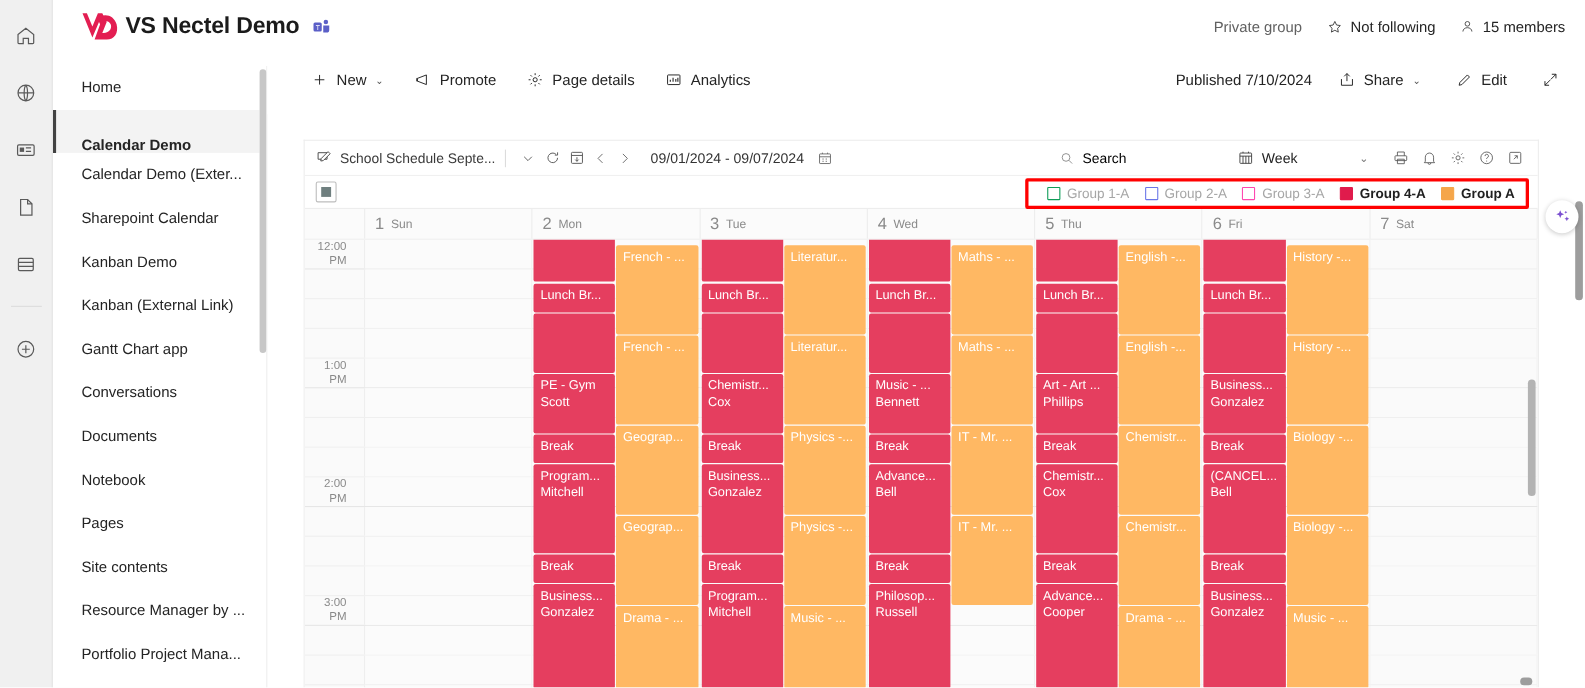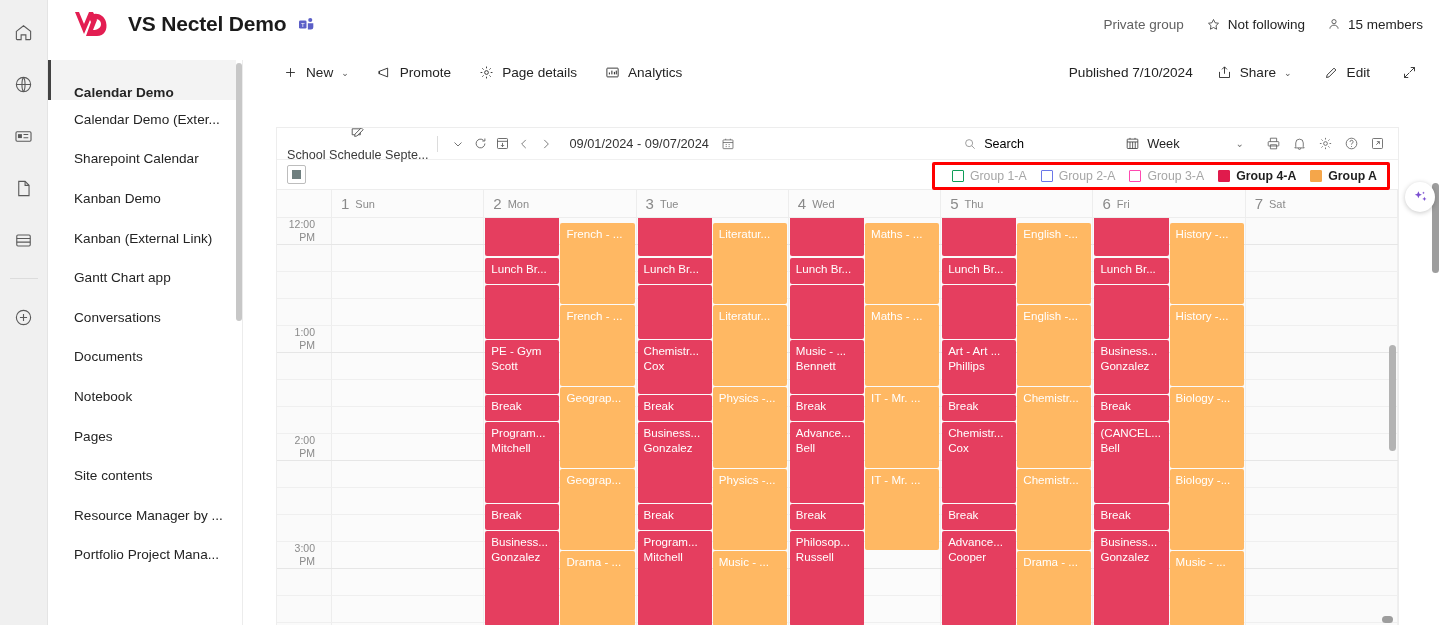--- a/index.html
+++ b/index.html
@@ -27,21 +27,21 @@
   }
   .rail-sep { width: 28px; height: 1px; background: #dcdcdc; margin: 2px 0; }
 
   
   .site-header {
     position: absolute; left: 48px; top: 0; right: 0; height: 48px;
     background: #fff; display: flex; align-items: center; padding: 0 18px 0 22px;
   }
   .logo-wrap { width: 42px; height: 34px; display: flex; align-items: center; justify-content: center; }
   .site-title {
-    font-size: 21px; font-weight: 600; color: #1b1b1b; margin-left: 16px;
+    font-size: 21px; font-weight: 600; color: #1b1b1b; margin-left: 2px;
     letter-spacing: -0.2px; white-space: nowrap;
   }
   .teams-ico { margin-left: 12px; color: #5b5fc7; display:flex; align-items:center; }
   .hdr-right { margin-left: auto; display: flex; align-items: center; gap: 22px; font-size: 13.5px; color: #242424; }
   .hdr-right .muted { color: #616161; }
   .hdr-item { display: flex; align-items: center; gap: 7px; cursor: pointer; white-space: nowrap; }
 
   
   .sidenav {
     position: absolute; left: 48px; top: 60px; width: 195px; height: 565px;
@@ -78,21 +78,21 @@
   
   .cal {
     position: absolute; left: 276px; top: 127px; width: 1123px; height: 498px;
     background: #fff; border: 1px solid #ededed; border-bottom: none;
     overflow: hidden;
   }
   .cal-toolbar {
     height: 32px; display: flex; align-items: center; padding: 0 10px;
     border-bottom: 1px solid #f0f0f0; font-size: 12.6px; color: #444;
   }
-  .cal-name { display: flex; align-items: center; gap: 7px; color: #3a3a3a; max-width: 190px; overflow: hidden; white-space: nowrap; cursor: pointer; flex-direction: column;}
+  .cal-name { display: flex; align-items: center; gap: 7px; color: #3a3a3a; max-width: 190px; overflow: hidden; white-space: nowrap; cursor: pointer;}
   .vdiv { width: 1px; height: 16px; background: #dcdcdc; margin: 0 9px; }
   .tb-ico { width: 22px; height: 22px; display: flex; align-items: center; justify-content: center; color: #5a5a5a; cursor: pointer; }
   .daterange { font-size: 12.8px; color: #333; margin: 0 8px 0 12px; white-space: nowrap; }
   .cal-tb-right { margin-left: auto; display: flex; align-items: center; gap: 4px; }
   .search-box { display: flex; align-items: flex-end; gap: 7px; color: #000000; font-size: 12.6px; width: 150px; cursor: text;}
   .view-sel { display: flex; align-items: center; gap: 7px; font-size: 12.8px; color: #222; margin-left: 8px; cursor: pointer;}
   .view-chev { margin: 0 14px 0 52px; color: #777; font-size: 10px; cursor: pointer;}
 
   .cal-row2 { height: 29px; display: flex; align-items: center; padding: 0 10px; position: relative; }
   .sq-btn {
@@ -233,20 +233,23 @@
         <svg width="14" height="14" viewBox="0 0 24 24" fill="none" stroke="#444" stroke-width="1.4">
             <circle cx="12" cy="8" r="3.6"></circle>
             <path d="M5 20c0-3.6 3.2-6 7-6s7 2.4 7 6"></path>
           </svg>
         <span>15 members</span>
       </span>
     </div>
   </div>
 
   <div class="sidenav" id="sidenav">
+      <div class="nav-item">
+        <span>Home</span>
+      </div>
       <div class="nav-item selected">
         <span>Calendar Demo</span>
       </div>
       <div class="nav-item">
         <span>Calendar Demo (Exter...</span>
       </div>
       <div class="nav-item">
         <span>Sharepoint Calendar</span>
       </div>
       <div class="nav-item">

